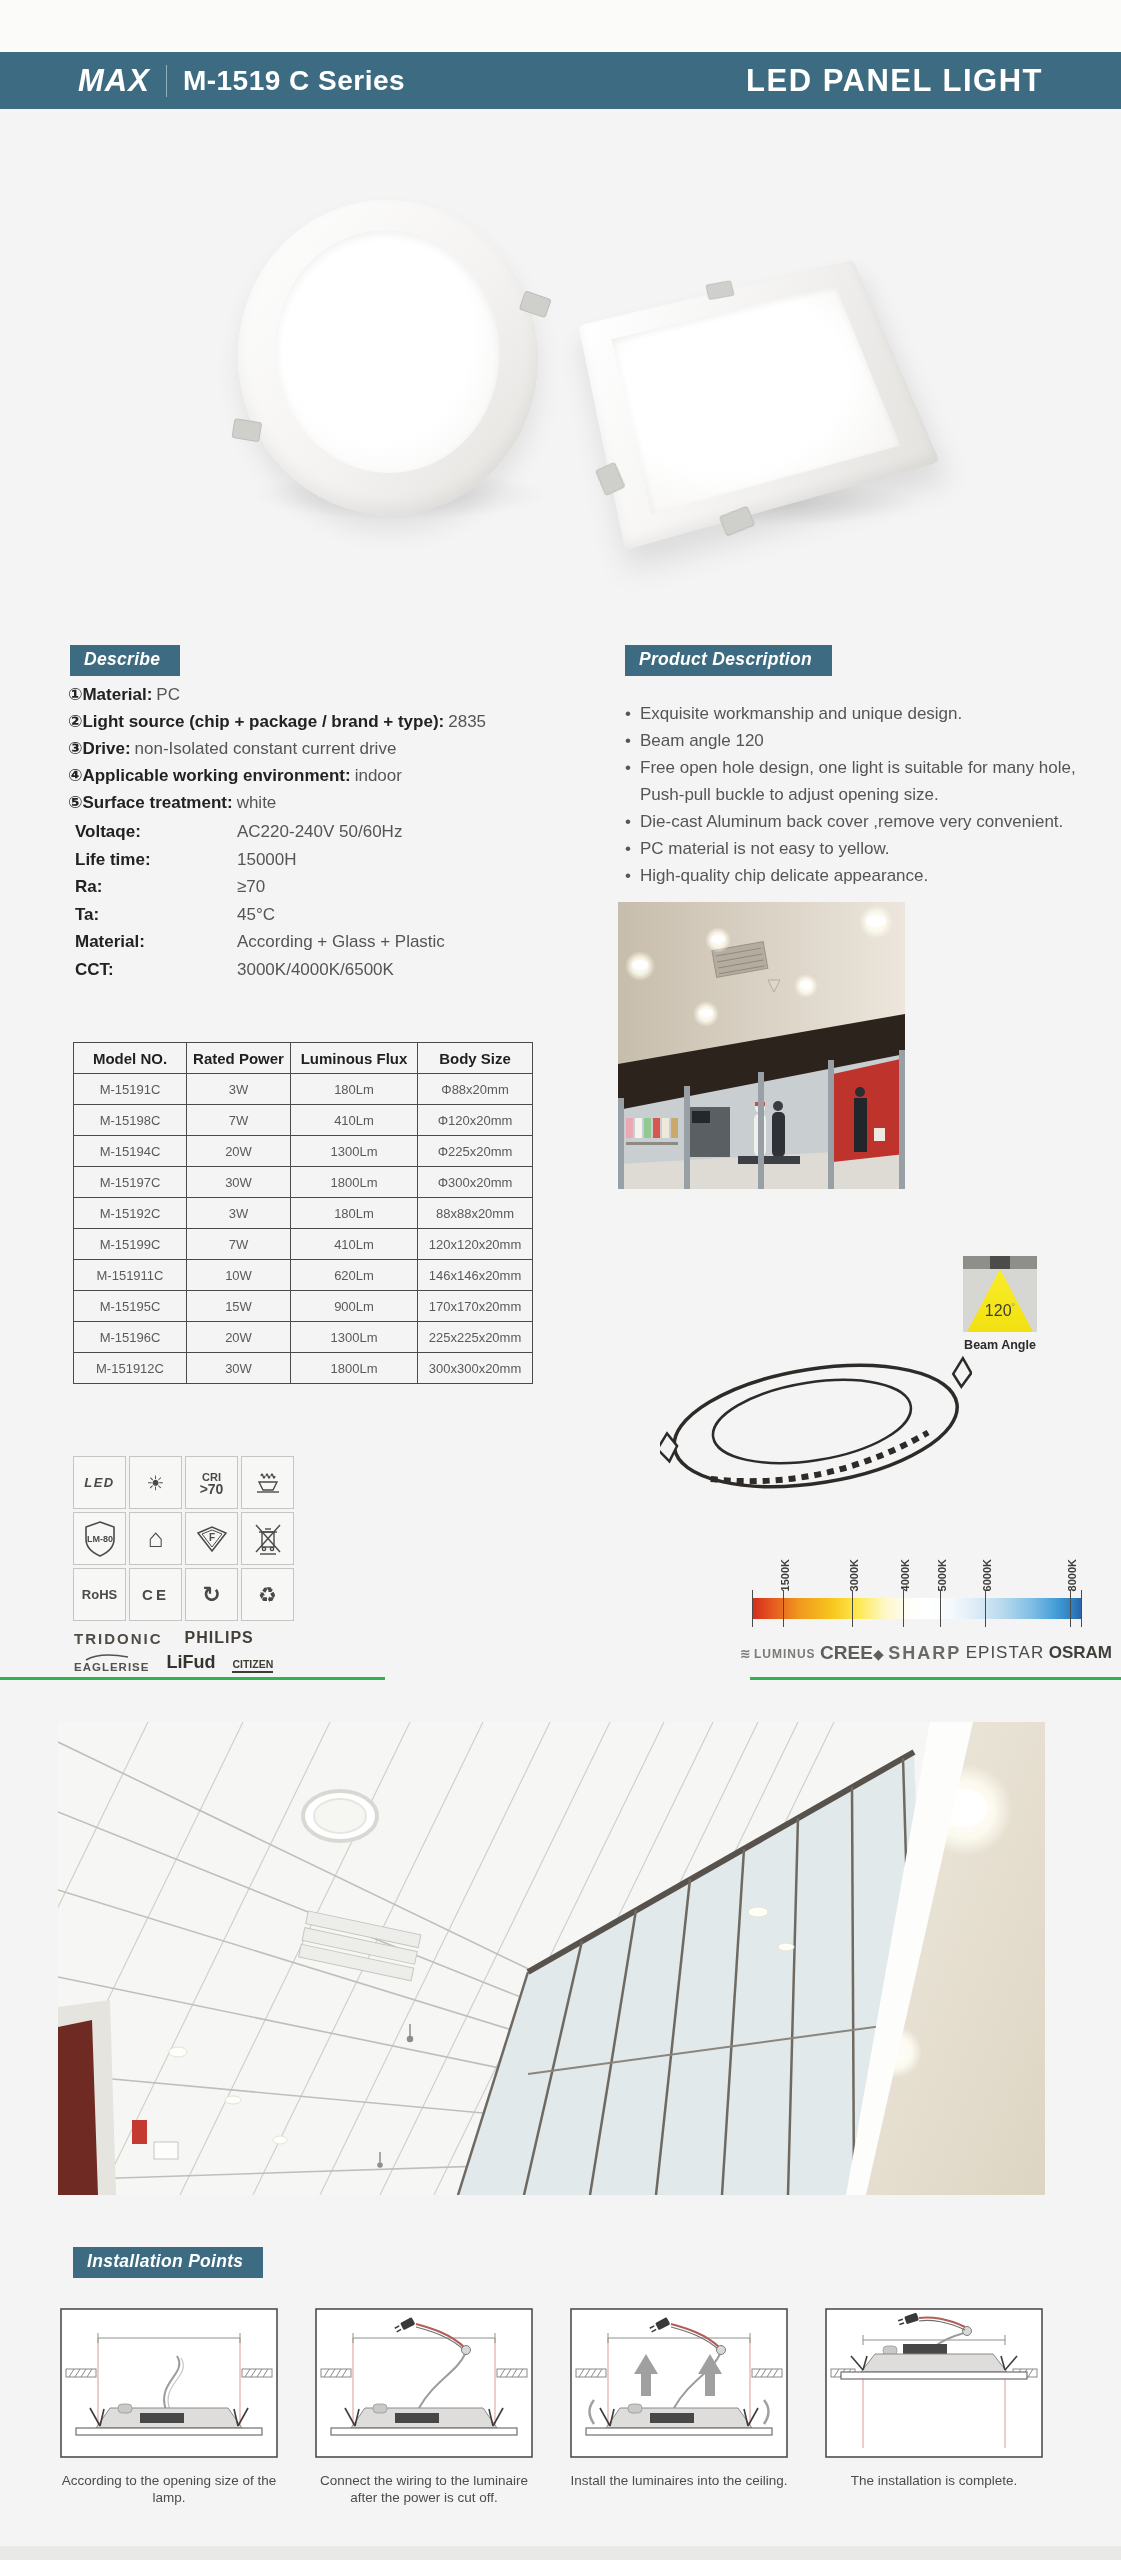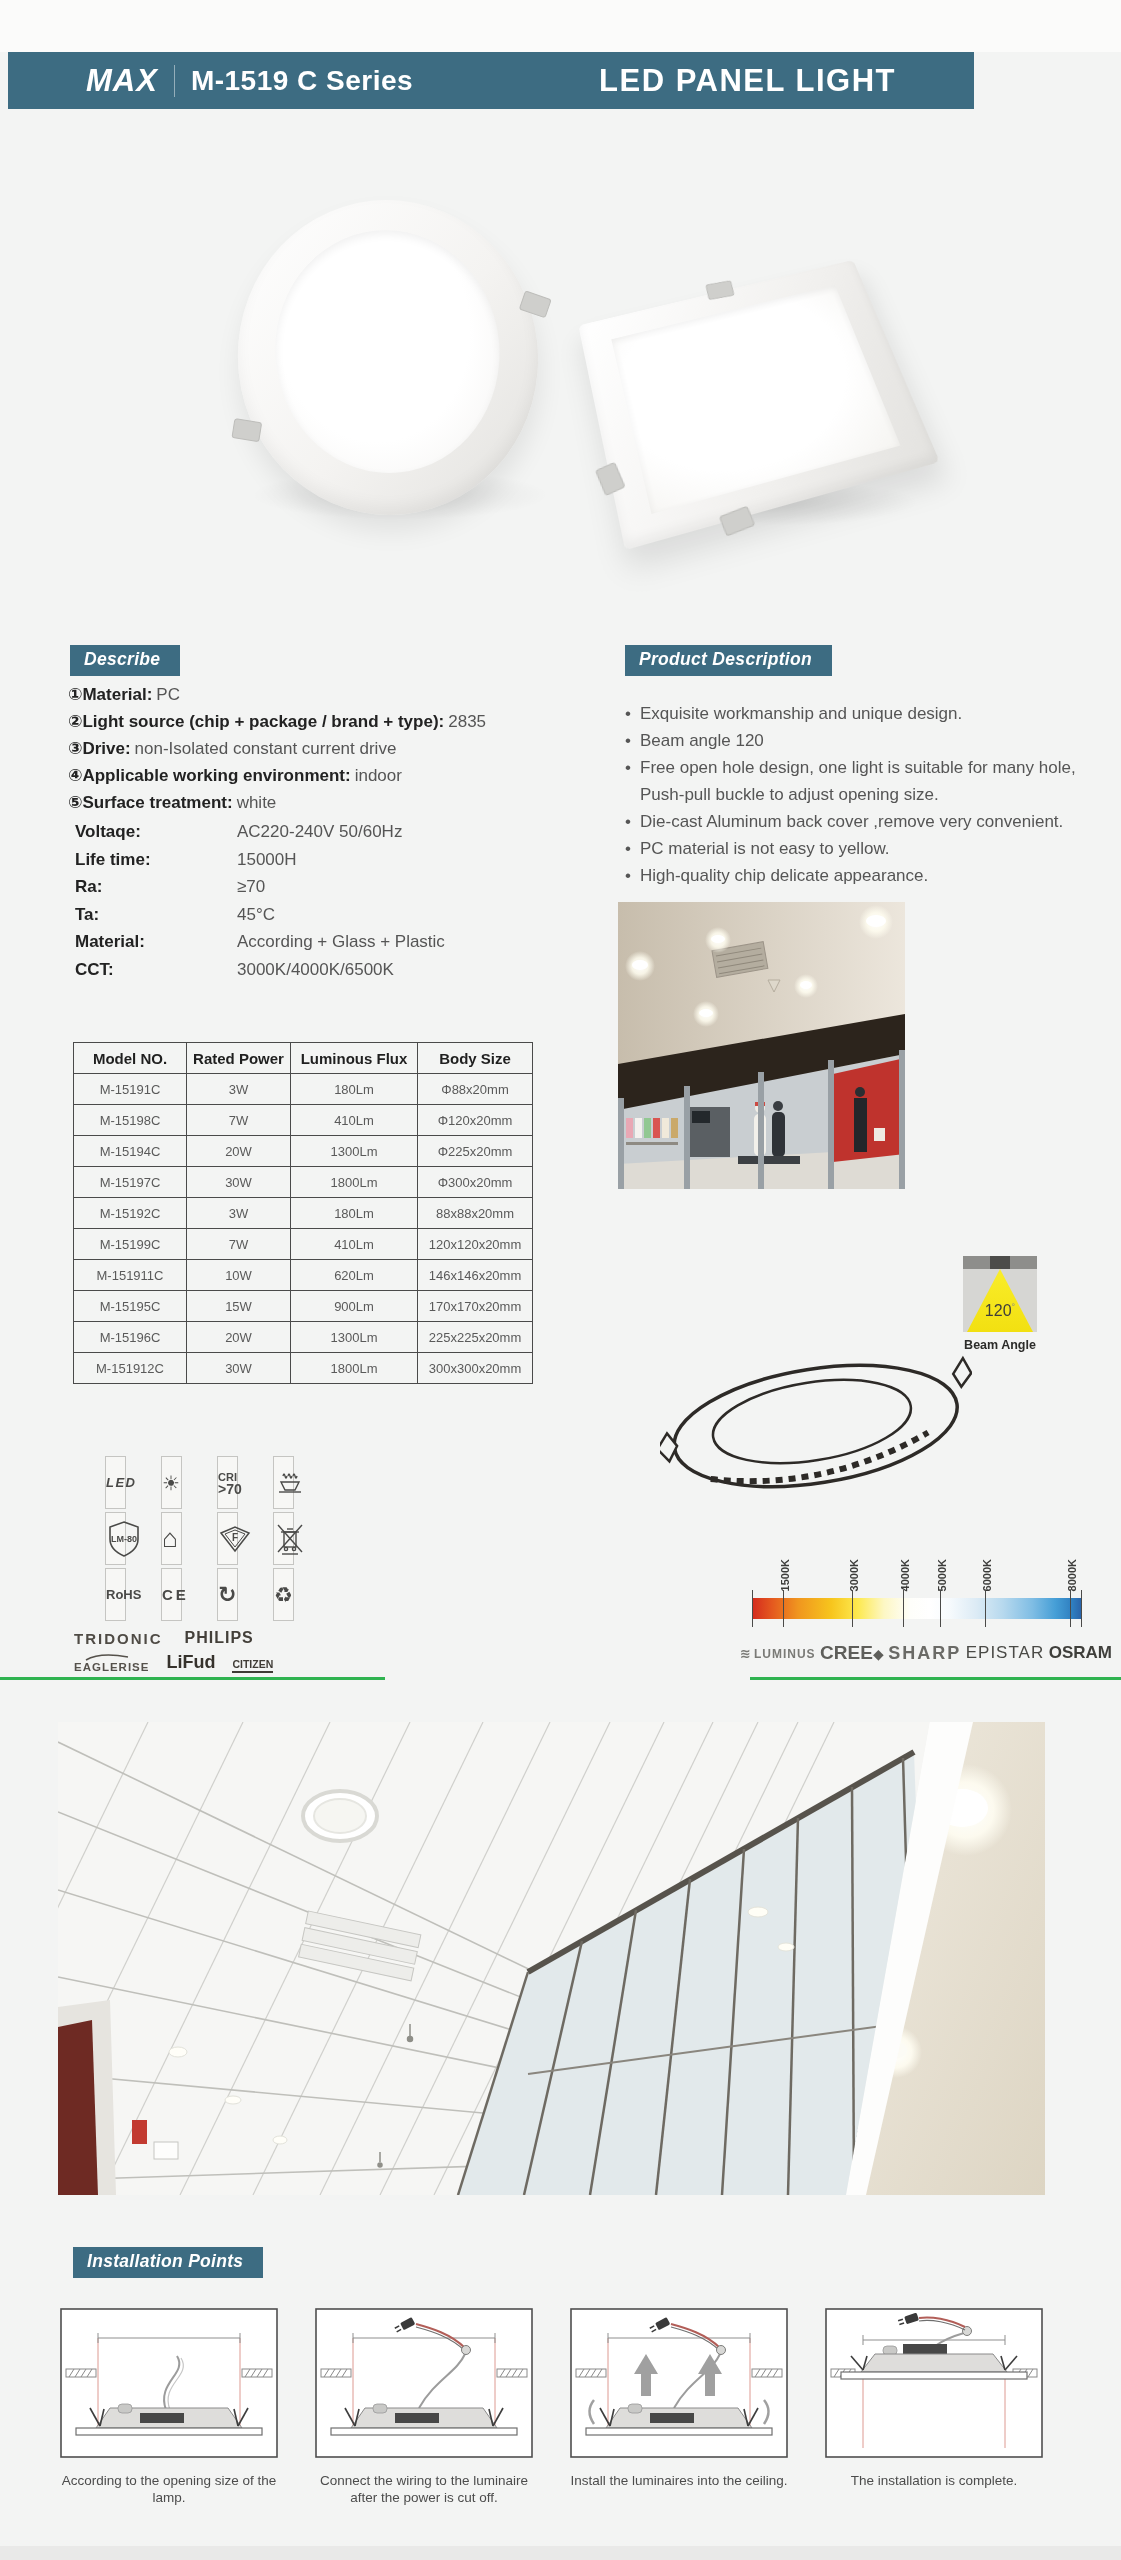--- a/index.html
+++ b/index.html
@@ -2,21 +2,21 @@
 <html><head>
 <meta charset="utf-8">
 <style>
   html,body{margin:0;padding:0;background:#e9e9e9;}
   #page{position:relative;width:1121px;height:2560px;margin:0 auto;background:#f3f4f3;
         font-family:"Liberation Sans","DejaVu Sans",sans-serif;overflow:hidden;}
   .abs{position:absolute;}
 
   
   .strip-top{position:absolute;top:0;left:0;width:1121px;height:52px;background:#fbfbfa;}
-  .header-bar{position:absolute;top:52px;left:8px;width:966px;height:57px;background:#3d6c82;
+  .header-bar{position:absolute;top:52px;left:0;width:1121px;height:57px;background:#3d6c82;
               display:flex;align-items:center;justify-content:space-between;padding:0 78px;box-sizing:border-box;}
   .brandwrap{display:flex;align-items:center;gap:16px;color:#fff;}
   .brand{font-size:31px;font-weight:bold;font-style:italic;letter-spacing:1px;}
   .hdr-divider{width:1px;height:32px;background:rgba(255,255,255,.45);}
   .series{font-size:28px;font-weight:bold;letter-spacing:.5px;color:#fff;}
   .prodtitle{font-size:31px;font-weight:bold;letter-spacing:1.5px;color:#fff;}
 
   
   .hero-shadow{position:absolute;background:radial-gradient(ellipse,rgba(0,0,0,.10),transparent 70%);}
   .panel-round{position:absolute;left:238px;top:200px;width:300px;height:315px;border-radius:50%;
@@ -55,21 +55,21 @@
   
   .model-table{position:absolute;left:73px;top:1042px;border-collapse:collapse;}
   .model-table td,.model-table th{border:1px solid #4a4a4a;text-align:center;padding:0;}
   .model-table th{height:30px;font-size:15px;color:#1f1f1f;}
   .model-table td{height:30px;font-size:13px;color:#5a5a5a;}
 
   
   .icongrid{position:absolute;left:73px;top:1456px;display:grid;
             grid-template-columns:repeat(4,53px);grid-auto-rows:53px;gap:3px;}
   .icell{border:1px solid #c5c5c2;background:#f7f7f5;display:flex;flex-direction:column;
-         align-items:flex-start;justify-content:center;color:#4a4a48;box-sizing:border-box;margin-left:32px;}
+         align-items:center;justify-content:center;color:#4a4a48;box-sizing:border-box;}
   .i-led{font-style:italic;font-weight:bold;font-size:13px;letter-spacing:1.5px;}
   .i-sun{font-size:20px;}
   .i-cri{font-size:11px;font-weight:bold;line-height:12px;text-align:center;}
   .i-cri .big{font-size:14px;}
   .i-rohs{font-size:13px;font-weight:bold;}
   .i-ce{font-size:15px;font-weight:bold;letter-spacing:3px;}
   .i-glyph{font-size:22px;font-weight:bold;}
 
   
   .driver-row1{position:absolute;left:74px;top:1629px;display:flex;align-items:flex-end;gap:22px;}

